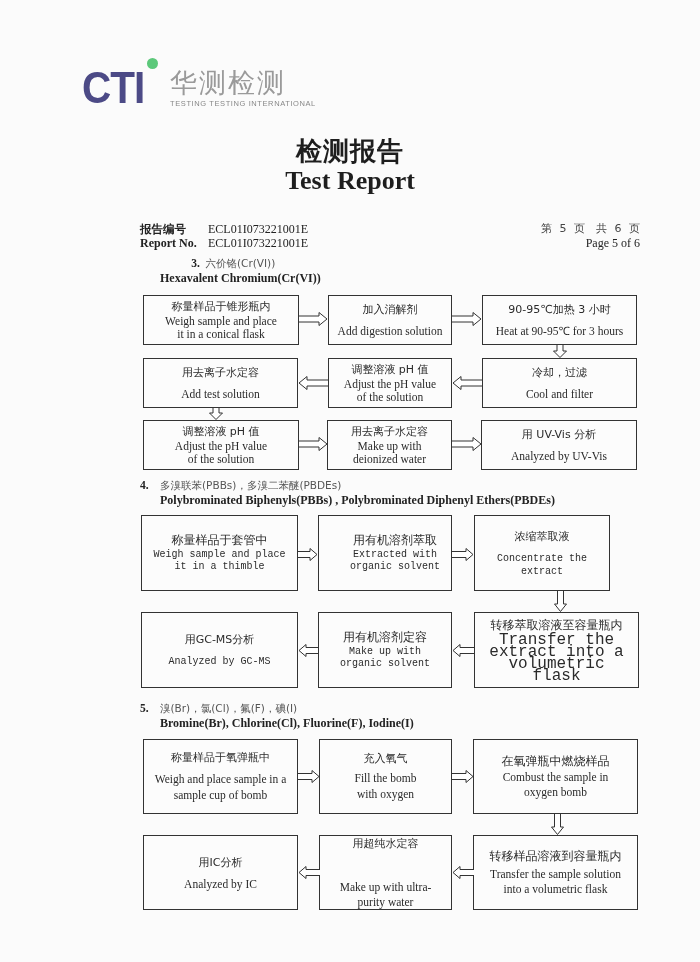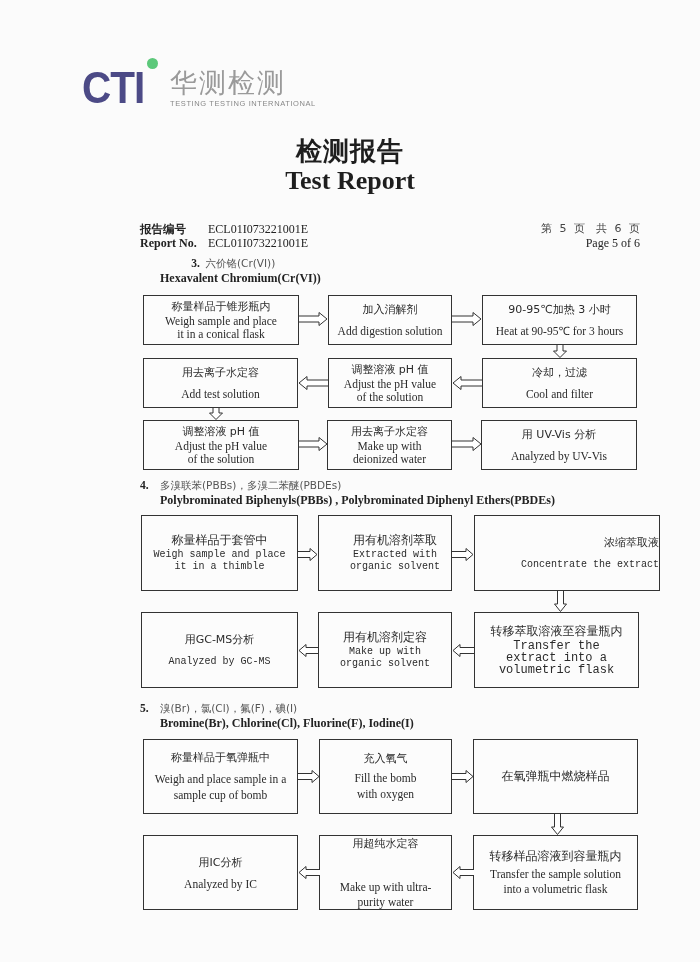--- a/index.html
+++ b/index.html
@@ -147,28 +147,28 @@
 </div>
 
 <div class="box" style="left:141px;top:515px;width:157px;height:76px;">
   <div class="bcn" style="font-size:12px">称量样品于套管中</div>
   <div class="ben" style="width:135px;font-family:'Liberation Mono',monospace;font-size:10px;line-height:12px">Weigh sample and place it in a thimble</div>
 </div>
 <div class="box" style="left:318px;top:515px;width:134px;height:76px;padding-left:20px;">
   <div class="bcn" style="font-size:12px">用有机溶剂萃取</div>
   <div class="ben" style="width:100px;font-family:'Liberation Mono',monospace;font-size:10px;line-height:12px">Extracted with organic solvent</div>
 </div>
-<div class="box gap" style="left:474px;top:515px;width:186px;height:76px;align-items:flex-end;">
+<div class="box gap" style="left:474px;top:515px;width:136px;height:76px;">
   <div class="bcn">浓缩萃取液</div>
   <div class="ben" style="font-family:'Liberation Mono',monospace;font-size:10px">Concentrate the extract</div>
 </div>
 
 <div class="box" style="left:474px;top:612px;width:165px;height:76px;">
   <div class="bcn" style="font-size:12px">转移萃取溶液至容量瓶内</div>
-  <div class="ben" style="width:135px;font-family:'Liberation Mono',monospace;font-size:12px;line-height:12px">Transfer the extract into a volumetric flask</div>
+  <div class="ben" style="width:135px;font-family:'Liberation Mono',monospace;font-size:16px;line-height:12px">Transfer the extract into a volumetric flask</div>
 </div>
 <div class="box" style="left:318px;top:612px;width:134px;height:76px;">
   <div class="bcn" style="font-size:12px">用有机溶剂定容</div>
   <div class="ben" style="width:100px;font-family:'Liberation Mono',monospace;font-size:10px;line-height:12px">Make up with organic solvent</div>
 </div>
 <div class="box gap" style="left:141px;top:612px;width:157px;height:76px;">
   <div class="bcn">用GC-MS分析</div>
   <div class="ben" style="font-family:'Liberation Mono',monospace;font-size:10px">Analyzed by GC-MS</div>
 </div>
 
@@ -206,20 +206,21 @@
 <div class="box" style="left:143px;top:739px;width:155px;height:75px;">
   <div class="bcn" style="margin-bottom:6px">称量样品于氧弹瓶中</div>
   <div class="ben" style="width:140px;line-height:16px">Weigh and place sample in a sample cup of bomb</div>
 </div>
 <div class="box" style="left:319px;top:739px;width:133px;height:75px;">
   <div class="bcn" style="margin-bottom:4px">充入氧气</div>
   <div class="ben" style="width:80px;line-height:16px">Fill the bomb with oxygen</div>
 </div>
 <div class="box" style="left:473px;top:739px;width:165px;height:75px;">
   <div class="bcn" style="font-size:12px">在氧弹瓶中燃烧样品</div>
+  <div class="ben" style="width:120px;line-height:15px">Combust the sample in oxygen bomb</div>
 </div>
 
 <div class="box" style="left:473px;top:835px;width:165px;height:75px;">
   <div class="bcn" style="font-size:12px;margin-bottom:3px">转移样品溶液到容量瓶内</div>
   <div class="ben" style="width:140px;line-height:15px">Transfer the sample solution into a volumetric flask</div>
 </div>
 <div class="box" style="left:319px;top:835px;width:133px;height:75px;gap:26px;">
   <div class="bcn" style="margin-bottom:3px">用超纯水定容</div>
   <div class="ben" style="width:115px;line-height:15px">Make up with ultra-purity water</div>
 </div>

